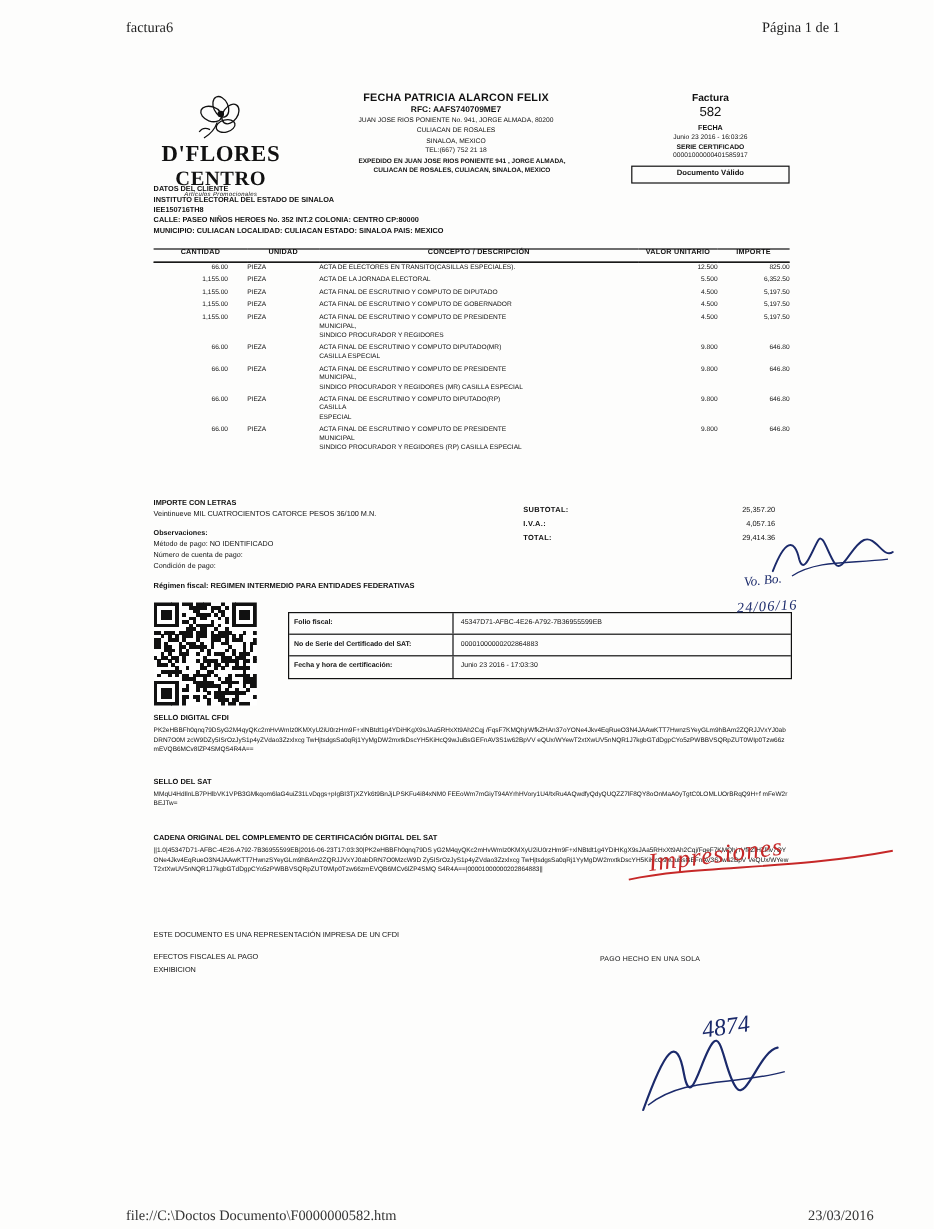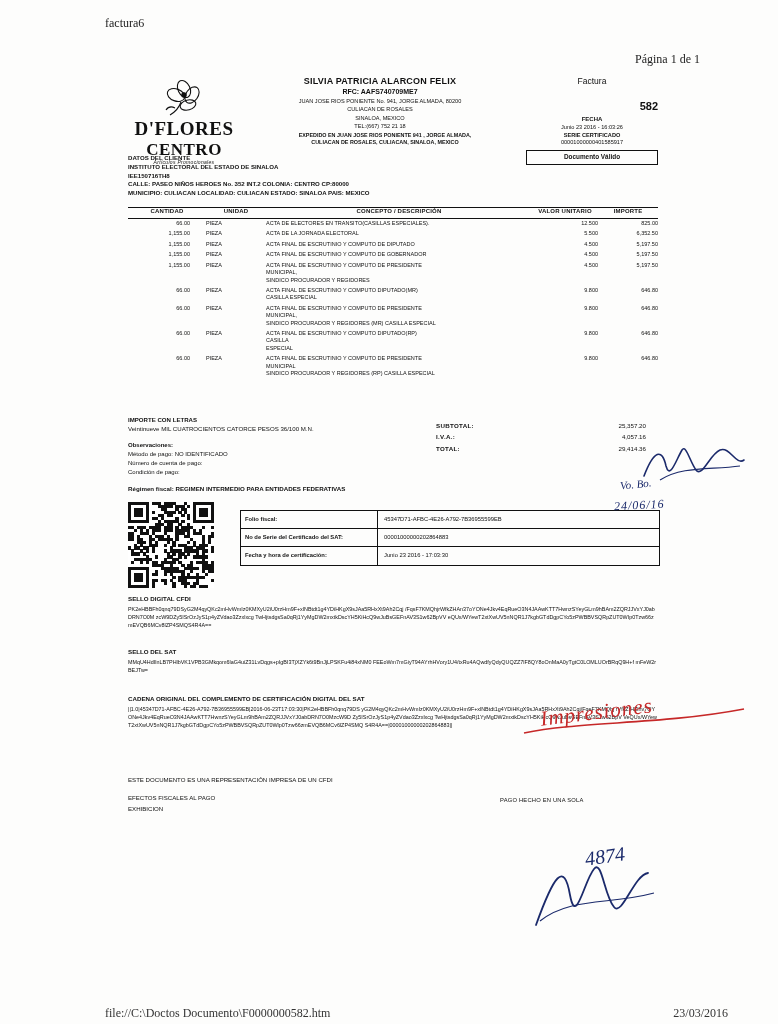--- a/index.html
+++ b/index.html
@@ -24,21 +24,21 @@
   .print-header {
     position: absolute;
     top: 16px;
     left: 0;
     width: 778px;
     font-family: "Liberation Serif", serif;
     font-size: 12px;
     color: #222;
   }
   .print-header .left { position: absolute; left: 105px; top: 0; }
-  .print-header .right { position: absolute; right: 78px; top: 0; margin-top: 36px; }
+  .print-header .right { position: absolute; right: 78px; top: 0; }
   .print-footer {
     position: absolute;
     bottom: 18px;
     left: 0;
     width: 778px;
     font-family: "Liberation Serif", serif;
     font-size: 12px;
     color: #333;
   }
   .print-footer .left { position: absolute; left: 105px; top: 0; }
@@ -117,22 +117,22 @@
   }
 
   
   .facbox {
     position: absolute;
     right: 0;
     top: 6px;
     width: 132px;
     text-align: center;
   }
-  .facbox .t { font-weight: normal; font-size: 8.5px; }
-  .facbox .n { font-weight: bold; font-size: 11px; margin-top: 13px; text-align: right; }
+  .facbox .t { font-weight: bold; font-size: 8.5px; }
+  .facbox .n { font-weight: normal; font-size: 11px; margin-top: 1px; }
   .facbox .f { font-weight: bold; font-size: 6px; margin-top: 3px; }
   .facbox .d { font-size: 5.6px; }
   .facbox .sc { font-weight: bold; font-size: 5.6px; margin-top: 1px;}
   .facbox .scn { font-size: 5.6px; }
   .facbox .valido {
     margin-top: 4px;
     border: 1px solid #111;
     font-weight: bold;
     font-size: 6.4px;
     padding: 2px 0 3px;
@@ -338,21 +338,21 @@
           <path d="M14 30 C10 28 7 29 5 32"></path>
           <circle cx="23" cy="17" r="2.2" fill="#111"></circle>
         </svg>
       </div>
       <div class="name">D'FLORES</div>
       <div class="name"><small>CENTRO</small></div>
       <div class="sub">Artículos Promocionales</div>
     </div>
 
     <div class="emisor">
-      <div class="nom">SILVIA PATRICIA ALARCON FELIX</div>
+      <div class="nom">FECHA PATRICIA ALARCON FELIX</div>
       <div class="rfc">RFC: AAFS740709ME7</div>
       <div class="dir">JUAN JOSE RIOS PONIENTE No. 941, JORGE ALMADA, 80200</div>
       <div class="dir">CULIACAN DE ROSALES</div>
       <div class="dir">SINALOA, MEXICO</div>
       <div class="dir">TEL:(667) 752 21 18</div>
     </div>
 
     <div class="expedido">
       <div>EXPEDIDO EN JUAN JOSE RIOS PONIENTE 941 , JORGE ALMADA,</div>
       <div>CULIACAN DE ROSALES, CULIACAN, SINALOA, MEXICO</div>

